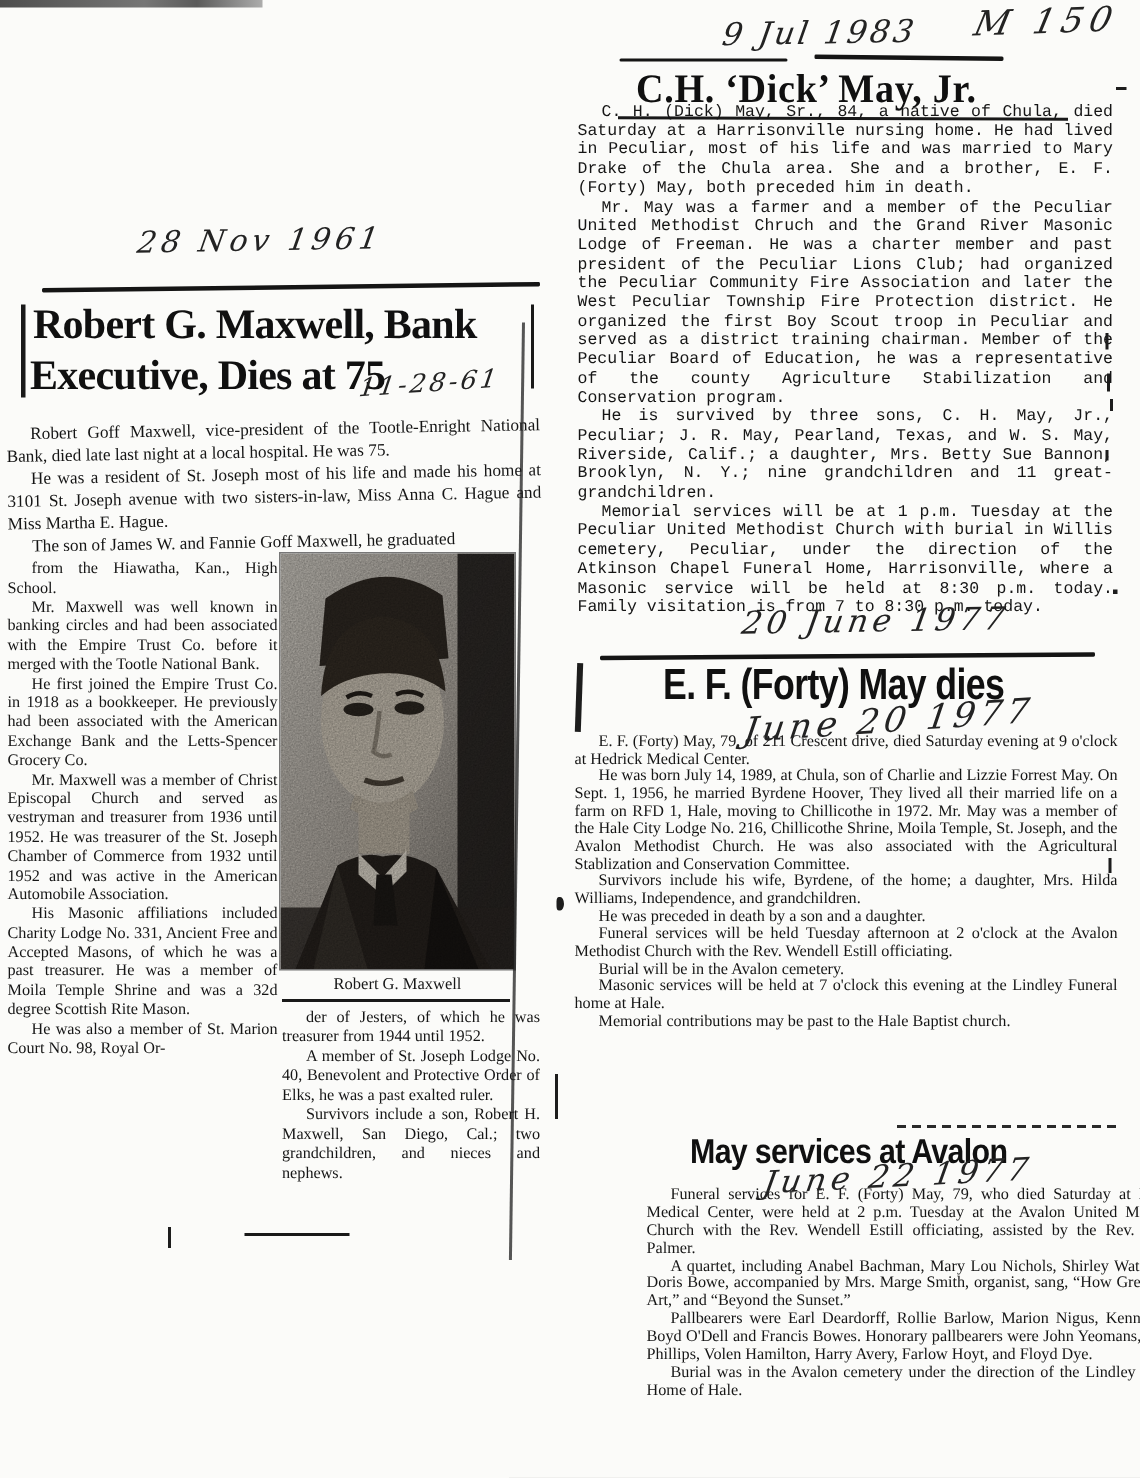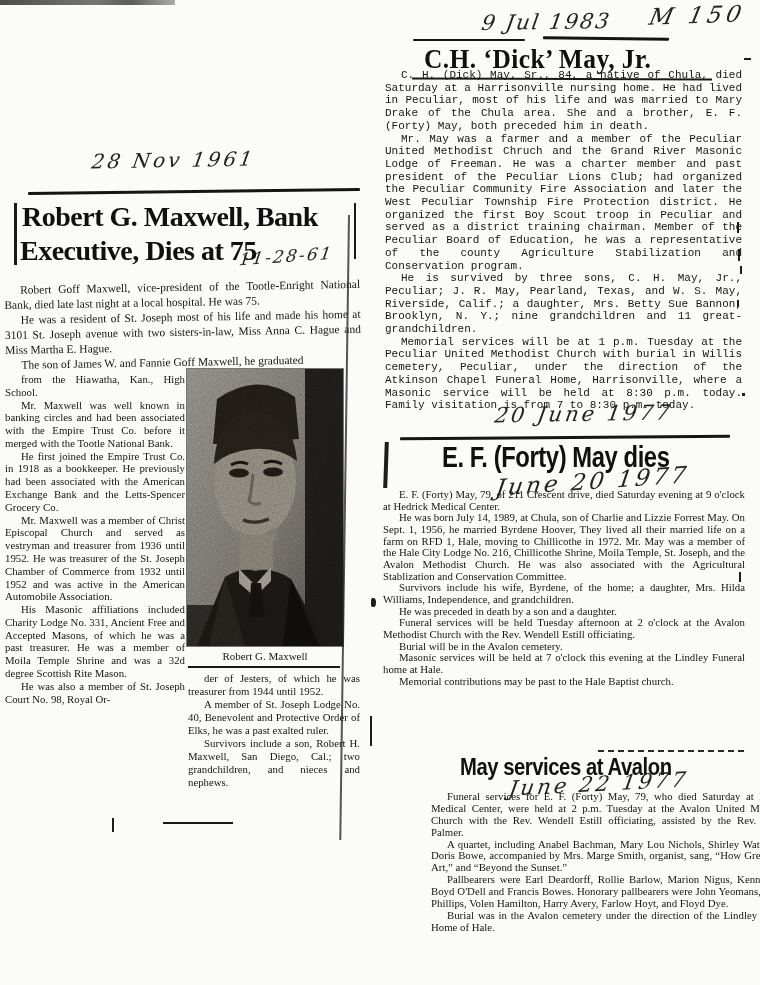--- a/index.html
+++ b/index.html
@@ -68,21 +68,21 @@
     <p>He was a resident of St. Joseph most of his life and made his home at 3101 St. Joseph avenue with two sisters-in-law, Miss Anna C. Hague and Miss Martha E. Hague.</p>
     <p>The son of James W. and Fannie Goff Maxwell, he graduated</p>
   </div>
 
   <div class="news" style="left:5px;top:373px;width:180px;font-size:10.8px;line-height:1.185;">
     <p>from the Hiawatha, Kan., High School.</p>
     <p>Mr. Maxwell was well known in banking circles and had been associated with the Empire Trust Co. before it merged with the Tootle National Bank.</p>
     <p>He first joined the Empire Trust Co. in 1918 as a bookkeeper. He previously had been associated with the American Exchange Bank and the Letts-Spencer Grocery Co.</p>
     <p>Mr. Maxwell was a member of Christ Episcopal Church and served as vestryman and treasurer from 1936 until 1952. He was treasurer of the St. Joseph Chamber of Commerce from 1932 until 1952 and was active in the American Automobile Association.</p>
     <p>His Masonic affiliations included Charity Lodge No. 331, Ancient Free and Accepted Masons, of which he was a past treasurer. He was a member of Moila Temple Shrine and was a 32d degree Scottish Rite Mason.</p>
-    <p>He was also a member of St. Joseph Court No. 98, Royal Or-</p>
+    <p>He was also a member of St. Marion Court No. 98, Royal Or-</p>
   </div>
 
   <div class="abs" style="left:186px;top:368px;width:158px;height:279px;border:1px solid #777;box-sizing:border-box;">
     <svg width="156" height="277" viewBox="0 0 156 277" xmlns="http://www.w3.org/2000/svg">
       <defs>
         <linearGradient id="pbg" x1="0" y1="0" x2="1" y2="1">
           <stop offset="0" stop-color="#c9c5bd"></stop>
             <stop offset=".55" stop-color="#a8a29a"></stop>
             <stop offset="1" stop-color="#6e6a64"></stop>
         </linearGradient>

